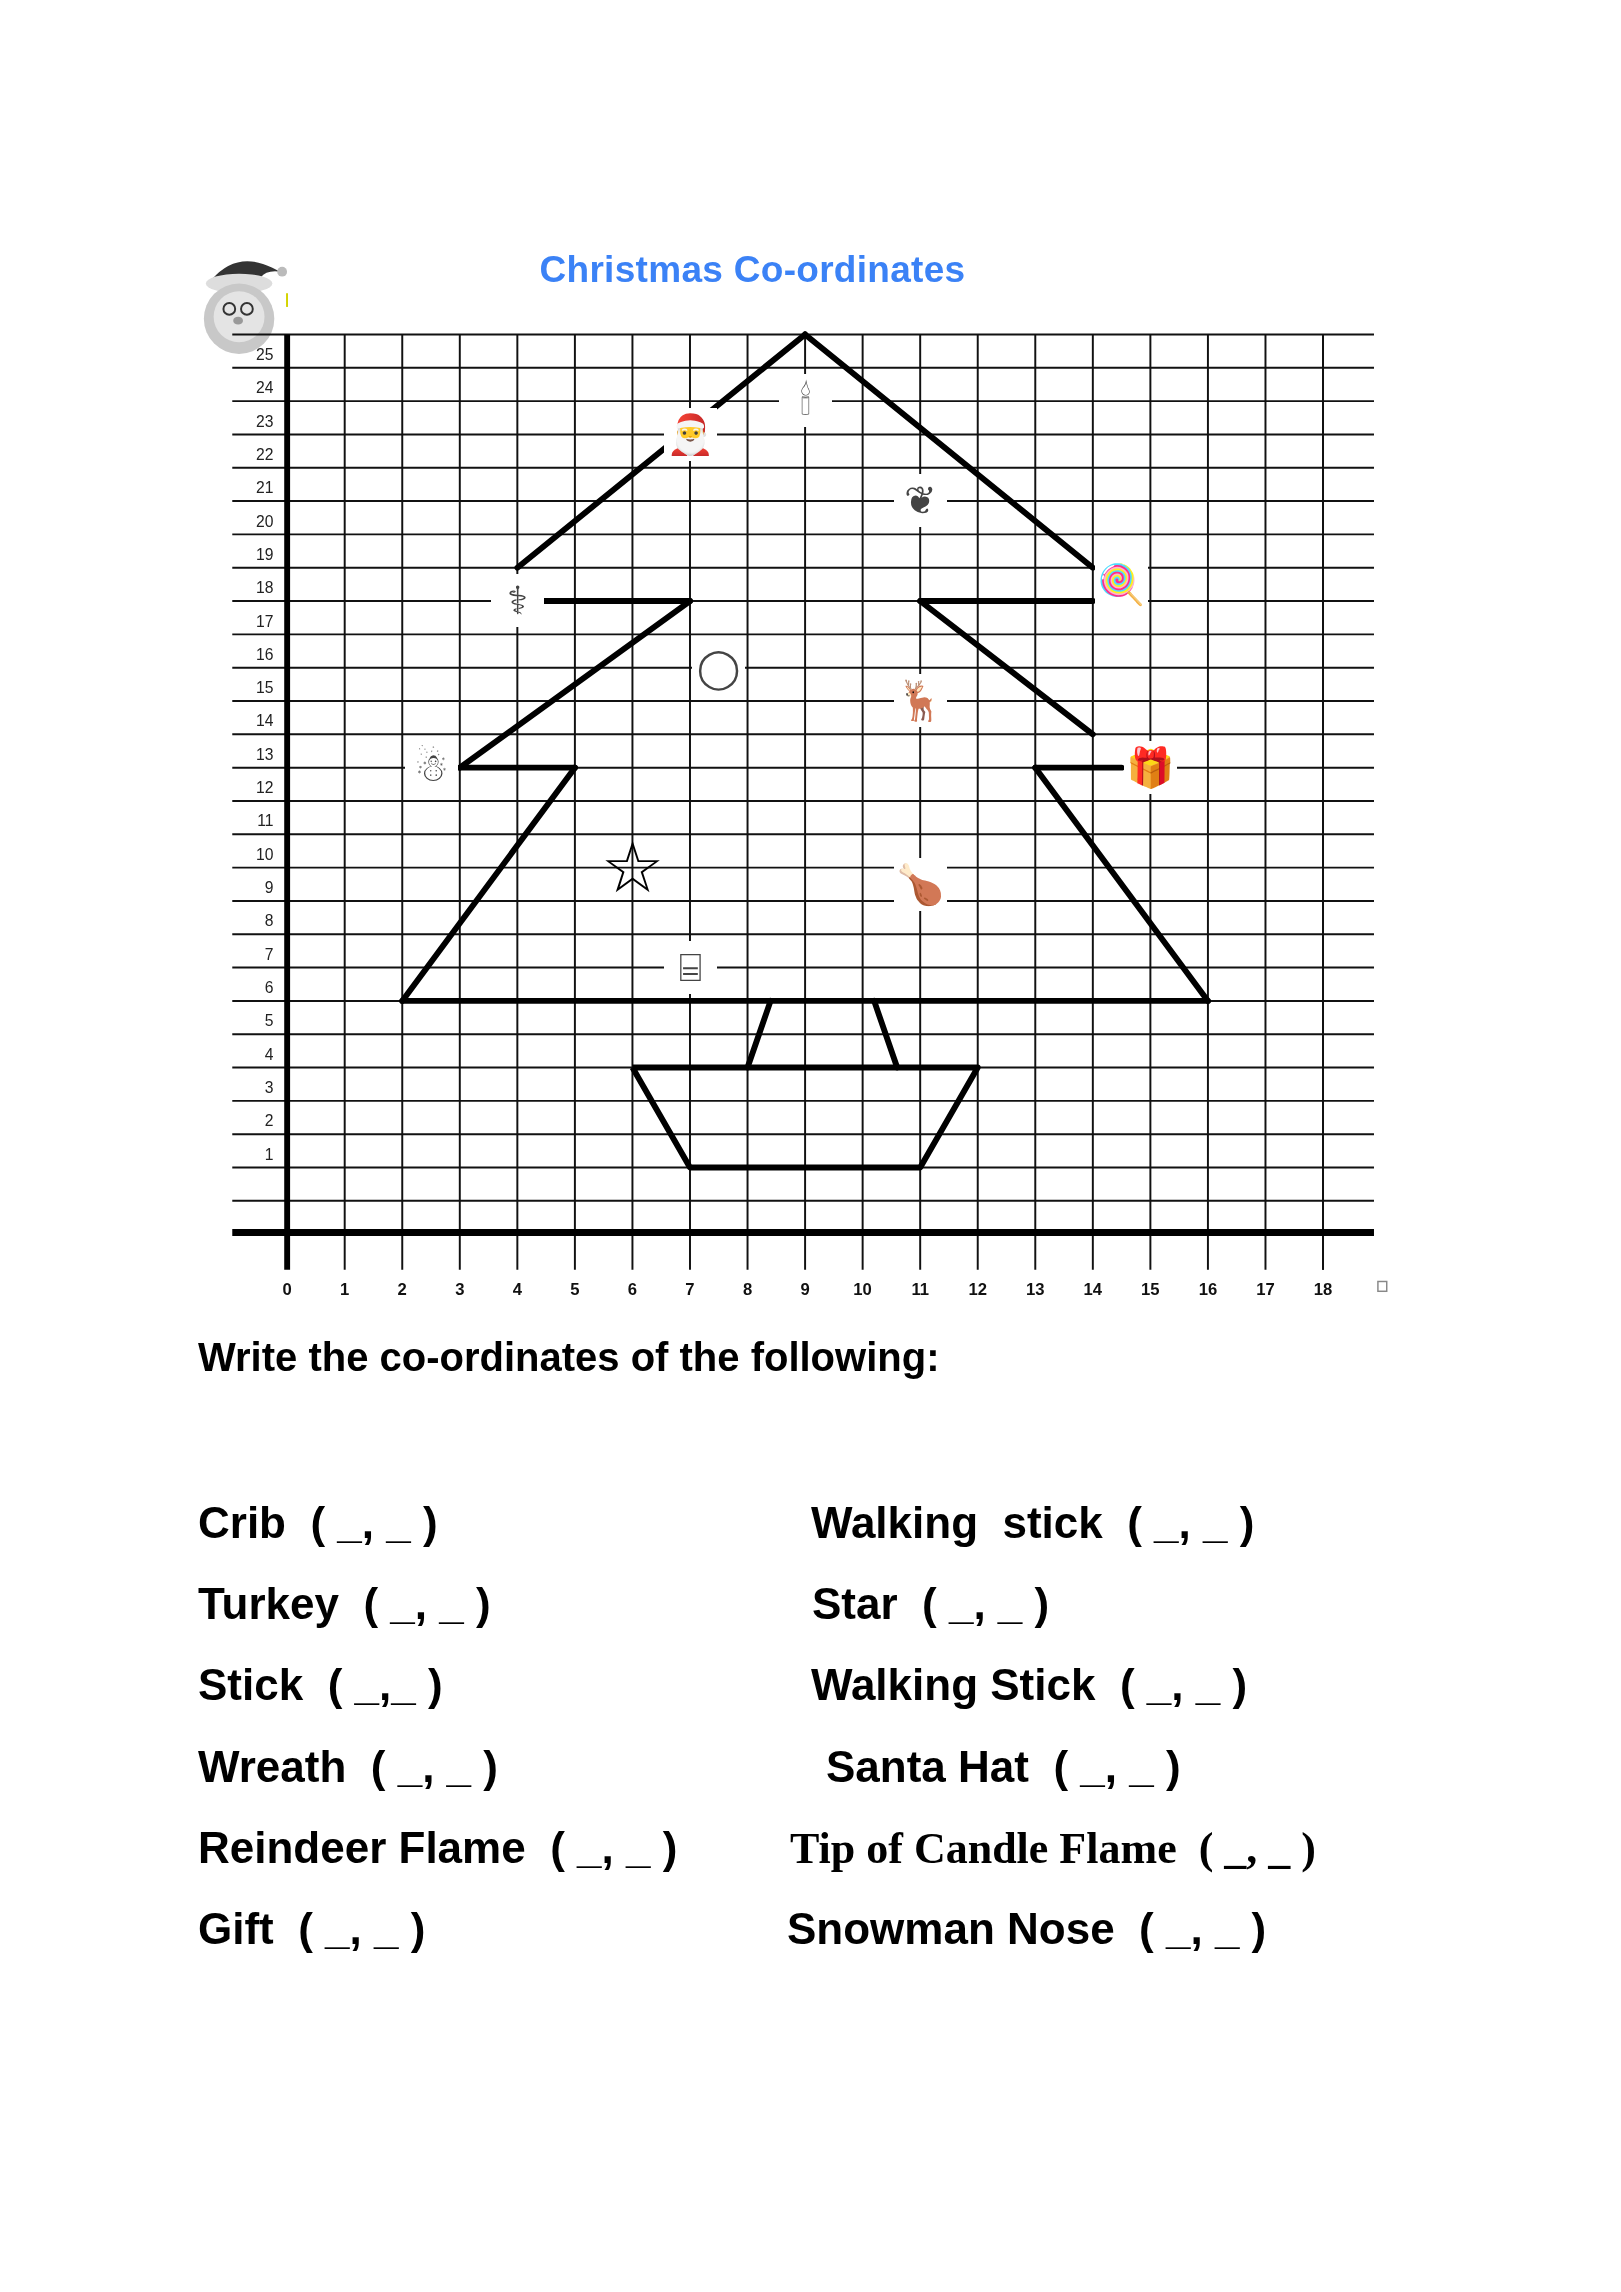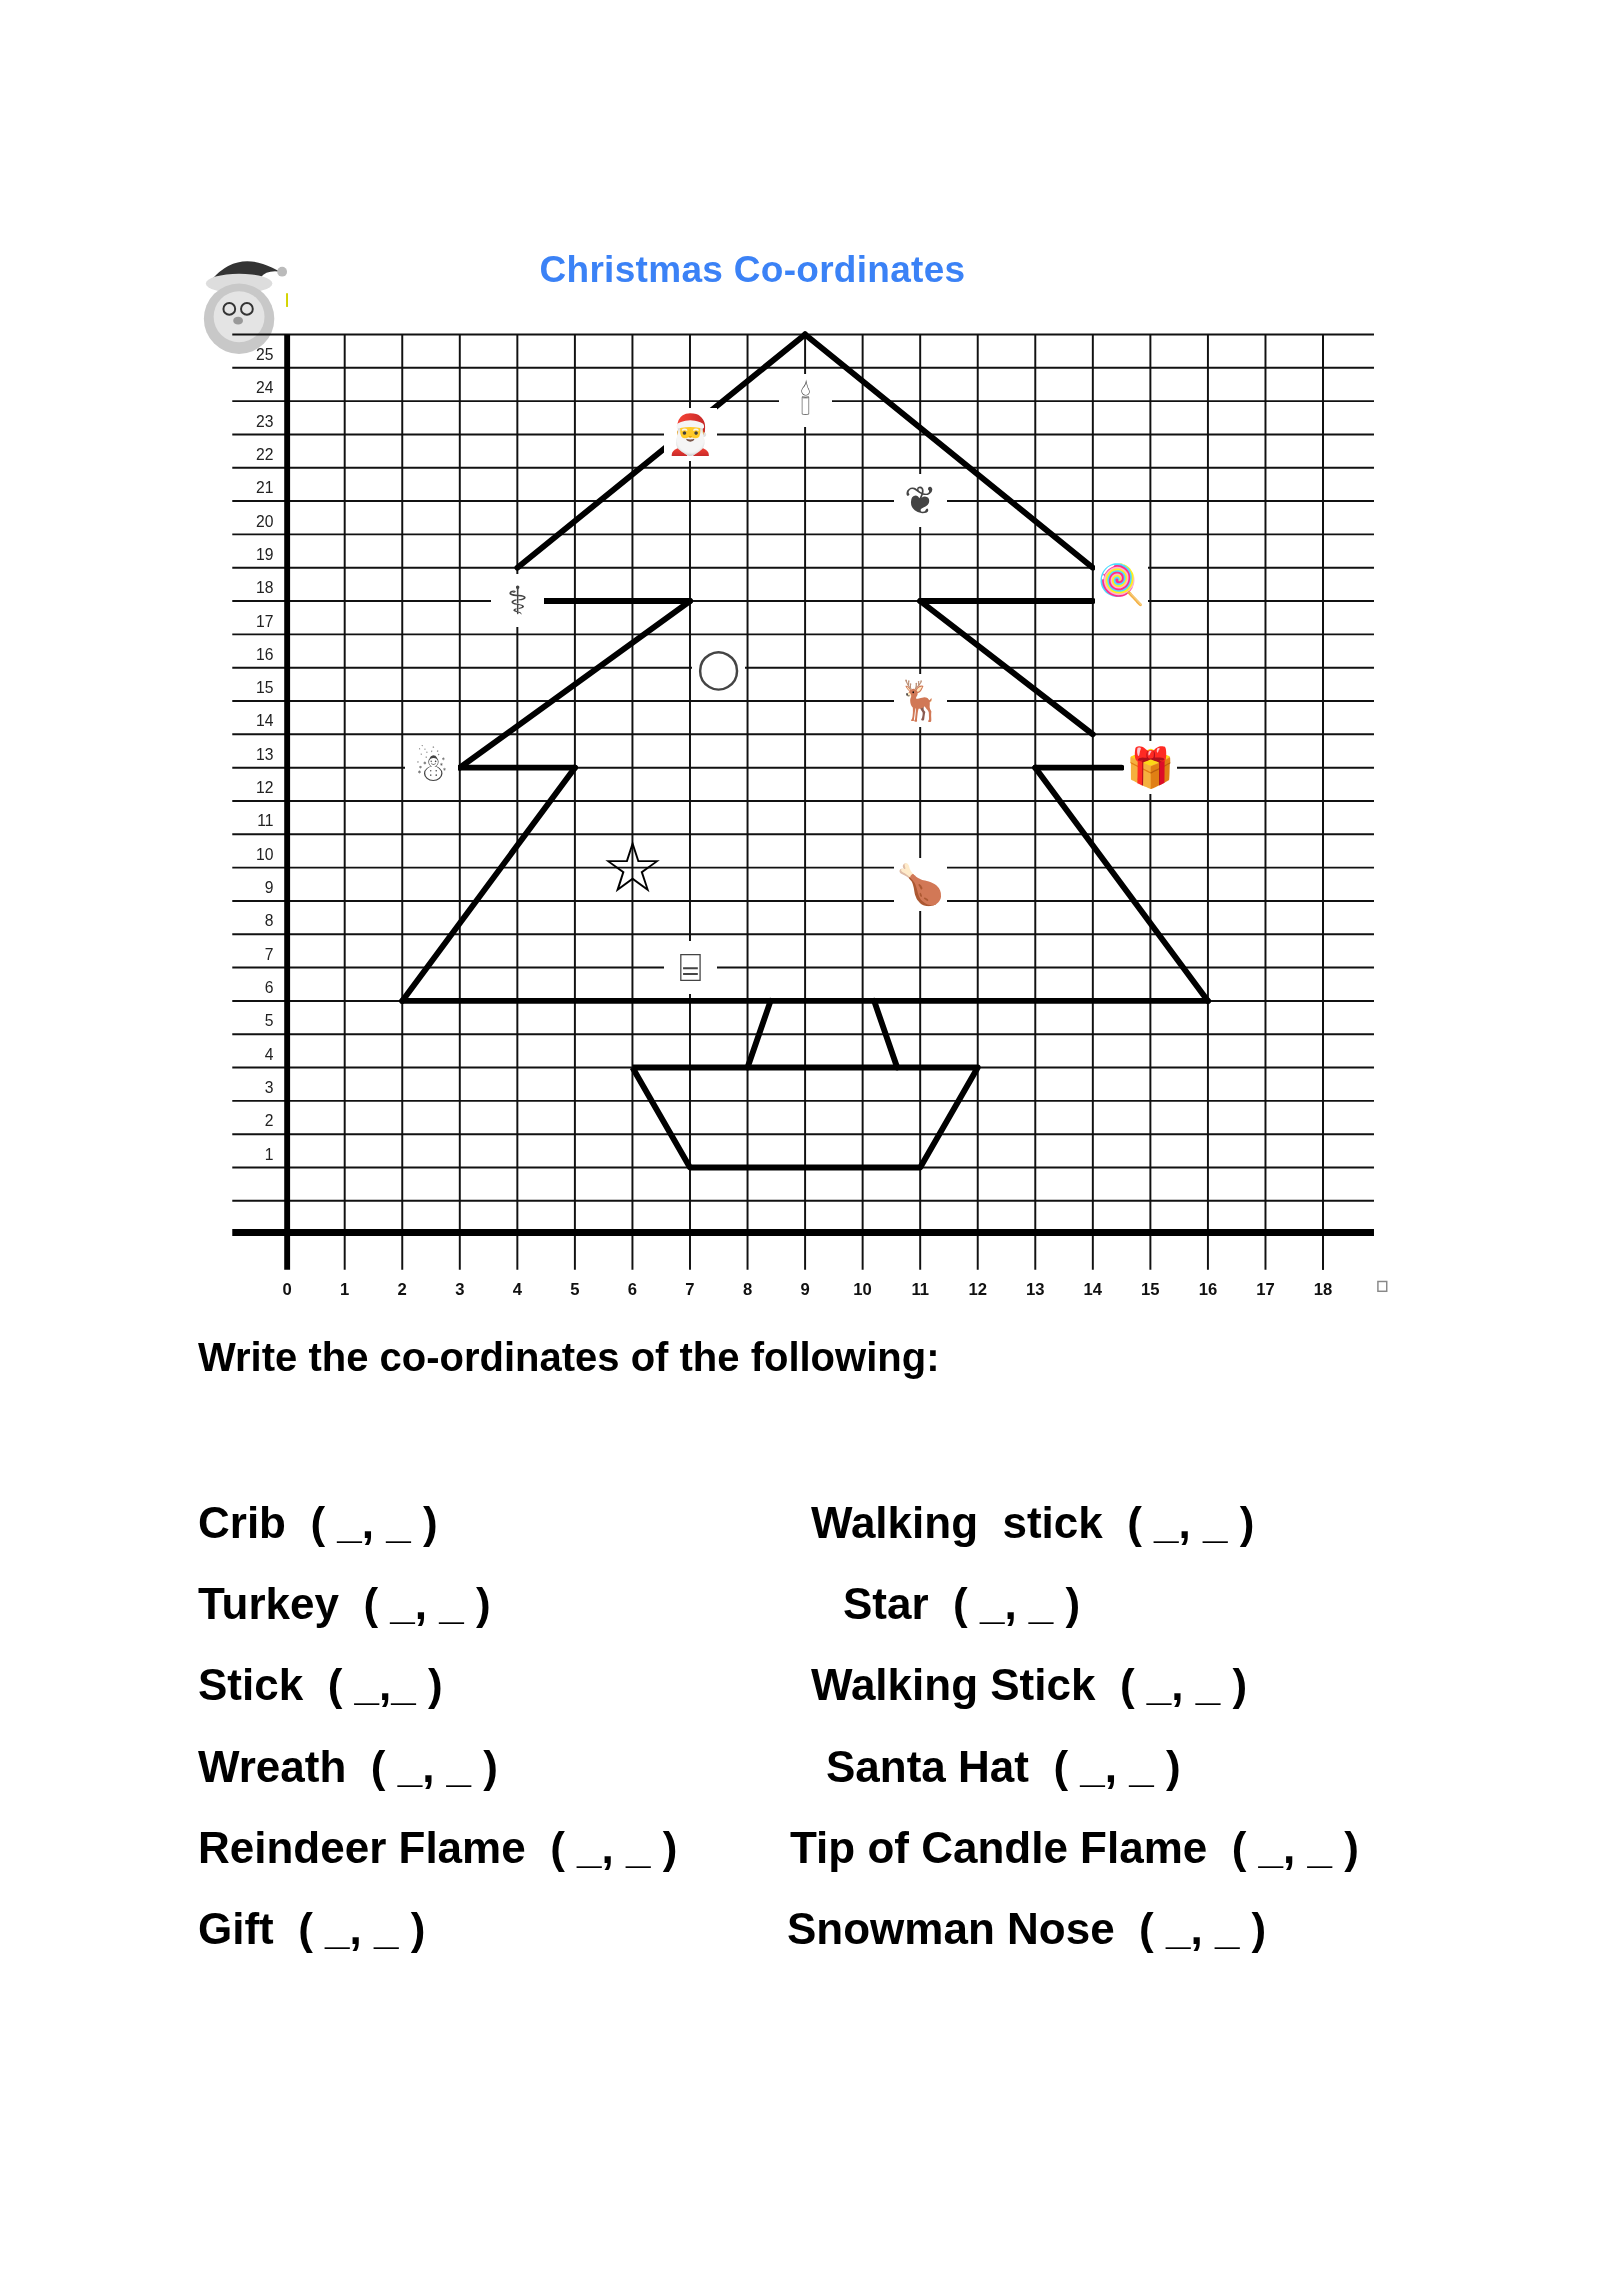--- a/index.html
+++ b/index.html
@@ -162,19 +162,19 @@
 <div class="instruct">Write the co-ordinates of the following:</div>
 
 <div id="questions">
     <div class="q" style="top: 1498px; left: 198px;"><span>Crib  </span><span>( _, _ )</span></div>
     <div class="q" style="top: 1579px; left: 198px;"><span>Turkey  </span><span>( _, _ )</span></div>
     <div class="q" style="top: 1660px; left: 198px;"><span>Stick  </span><span>( _,_ )</span></div>
     <div class="q" style="top: 1742px; left: 198px;"><span>Wreath  </span><span>( _, _ )</span></div>
     <div class="q" style="top: 1823px; left: 198px;"><span>Reindeer Flame  </span><span>( _, _ )</span></div>
     <div class="q" style="top: 1904px; left: 198px;"><span>Gift  </span><span>( _, _ )</span></div>
     <div class="q" style="top: 1498px; left: 811px;"><span>Walking  stick  </span><span>( _, _ )</span></div>
-    <div class="q" style="top: 1579px; left: 843px;"><span>Star  </span><span>( _, _ )</span></div>
+    <div class="q" style="top: 1579px; left: 812px;"><span>Star  </span><span>( _, _ )</span></div>
     <div class="q" style="top: 1660px; left: 811px;"><span>Walking Stick  </span><span>( _, _ )</span></div>
     <div class="q" style="top: 1742px; left: 806px; margin-left: 20px;"><span>Santa Hat  </span><span>( _, _ )</span></div>
-    <div class="q" style="top: 1823px; left: 790px;"><span>Tip of Candle Flame  </span><span>( _, _ )</span></div>
+    <div class="q" style="top: 1823px; left: 790px; font-family: Liberation Serif, serif;"><span>Tip of Candle Flame  </span><span>( _, _ )</span></div>
     <div class="q" style="top: 1904px; left: 787px;"><span>Snowman Nose  </span><span>( _, _ )</span></div>
   </div>
 
 
 </body></html>

